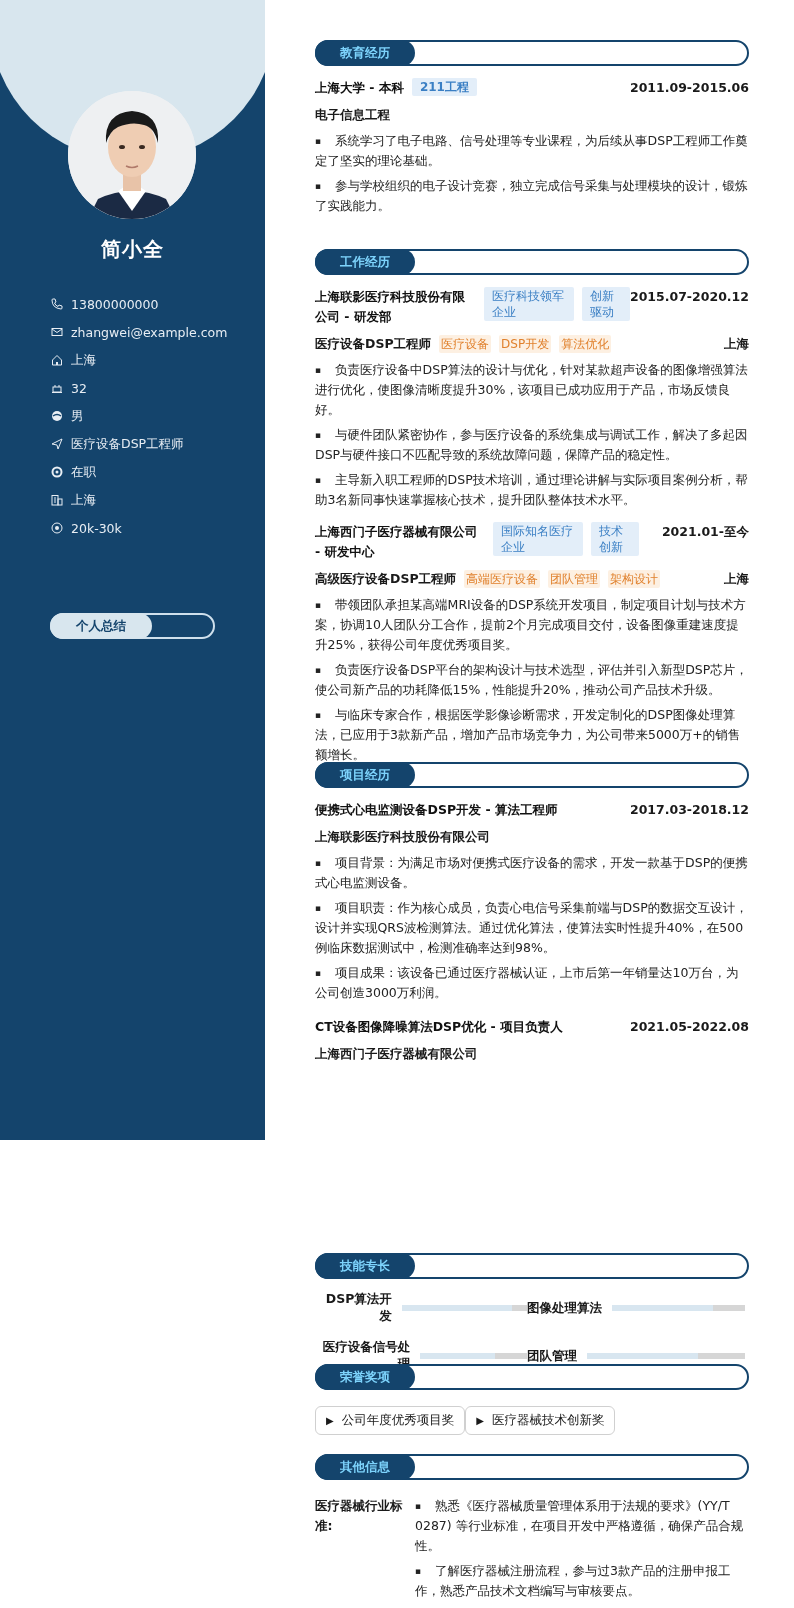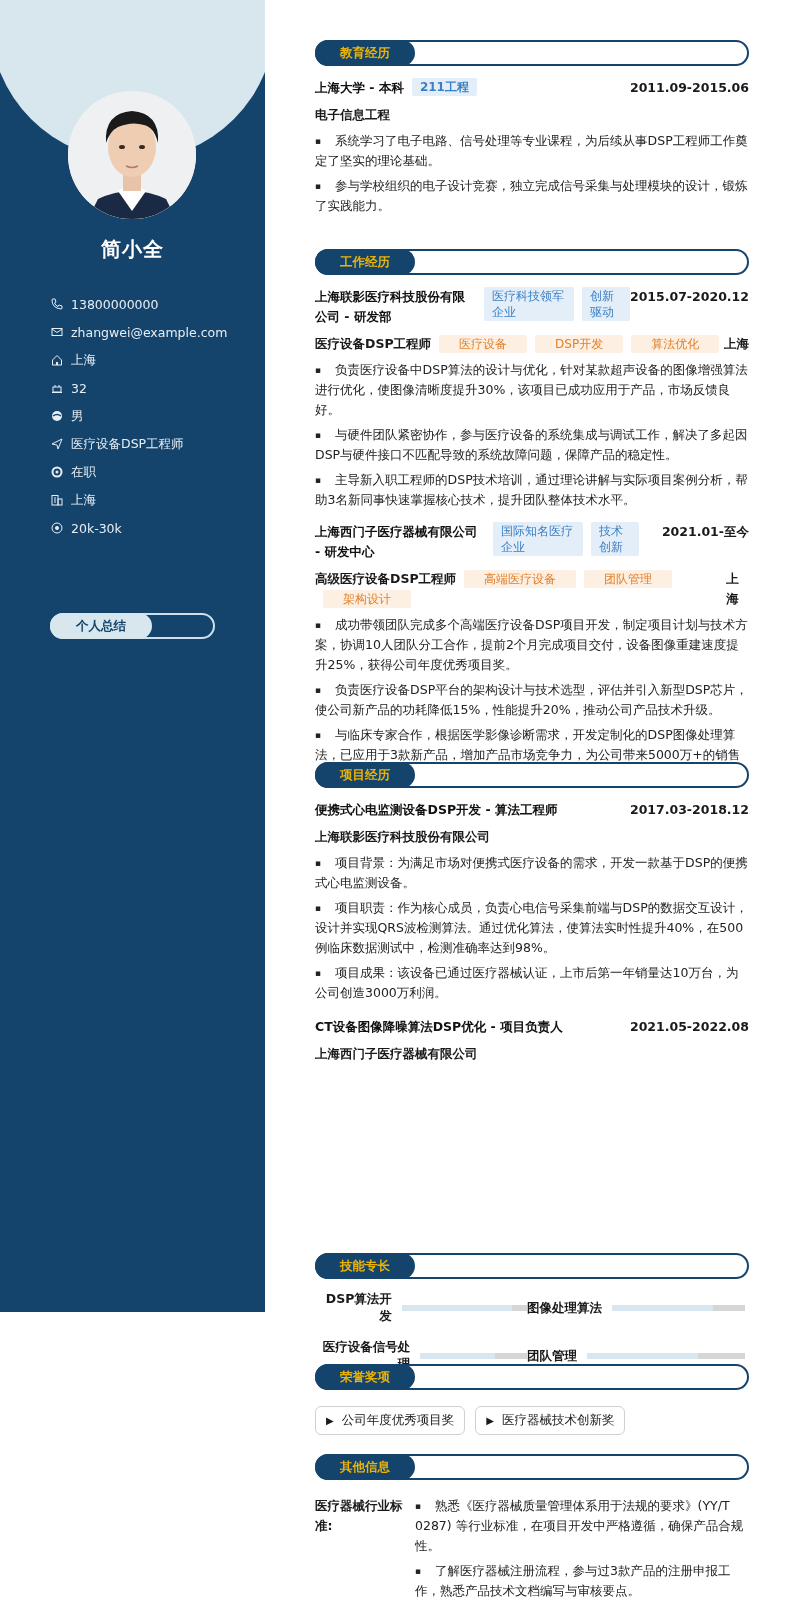--- a/index.html
+++ b/index.html
@@ -1,57 +1,57 @@
 <!DOCTYPE html>
 <html><head>
 <meta charset="utf-8">
 <style>
   * { box-sizing: border-box; margin: 0; padding: 0; }
   html, body { width: 794px; height: 1608px; background: #ffffff; overflow: hidden; }
   body { font-family: "DejaVu Sans", "Liberation Sans", sans-serif; color: #1a1a1a; font-size: 12px; position: relative; }
 
-  .sidebar { position: absolute; left: 0; top: 0; width: 265px; height: 1312px; background: #14446c; color: #e8eef4; overflow: hidden; }
+  .sidebar { position: absolute; left: 0; top: 0; width: 265px; height: 1140px; background: #14446c; color: #e8eef4; overflow: hidden; }
   .sidebar .top-bg { position: absolute; left: -10px; top: -120px; width: 285px; height: 280px; background: #d8e6ee; border-radius: 0 0 140px 140px; }
   .sidebar .top-bg:before { content: ""; position: absolute; left: 0; top: 0; width: 100%; height: 100%; }
   .photo { position: absolute; left: 68px; top: 91px; width: 128px; height: 128px; border-radius: 50%; background: #eef0f2; overflow: hidden; }
   .photo svg { width: 100%; height: 100%; display: block; }
   .name { position: absolute; left: 0; width: 265px; top: 236px; text-align: center; font-size: 20px; font-weight: bold; color: #ffffff; letter-spacing: 1px; }
 
   .contacts { position: absolute; left: 50px; top: 290px; }
   .contact { display: flex; align-items: center; height: 28px; font-size: 12.5px; color: #e8eef4; }
   .contact .ic { width: 14px; height: 14px; margin-right: 7px; display: inline-flex; align-items: center; justify-content: center; }
   .contact .ic svg { width: 12px; height: 12px; }
 
   .side-header { position: absolute; left: 50px; top: 613px; width: 165px; height: 26px; border: 2px solid #cfe0ec; border-radius: 13px; }
   .side-header .pill { position: absolute; left: -2px; top: -2px; width: 102px; height: 26px; border-radius: 13px; background: #d8e6ee; color: #14446c; font-size: 12.5px; font-weight: bold; display: flex; align-items: center; justify-content: center; }
 
   .summary { position: absolute; left: 64px; top: 654px; width: 150px; font-size: 12.5px; line-height: 20px; color: #e8eef4; }
   .summary .item { margin-bottom: 6px; }
   .summary .item:before { content: "▪"; font-size: 9px; margin-right: 12px; margin-left: 6px; vertical-align: 1px; }
 
   .main { position: absolute; left: 315px; top: 0; width: 434px; }
   .sec-header { position: relative; width: 434px; height: 26px; border: 2px solid #14446c; border-radius: 13px; margin-bottom: 12px; }
-  .sec-header .pill { position: absolute; left: -2px; top: -2px; width: 100px; height: 26px; border-radius: 13px; background: #14446c; color: #eab308; font-size: 12.5px; font-weight: bold; display: flex; align-items: center; justify-content: center; }
+  .sec-header .pill { position: absolute; left: -2px; top: -2px; width: 100px; height: 26px; border-radius: 13px; background: #14446c; color: #7dd3fc; font-size: 12.5px; font-weight: bold; display: flex; align-items: center; justify-content: center; }
 
   .row { display: flex; align-items: flex-start; justify-content: space-between; }
   .title-b { font-weight: bold; font-size: 12.5px; line-height: 20px; color: #111; }
   .date { font-weight: bold; font-size: 12.5px; line-height: 20px; white-space: nowrap; }
   .tag { display: inline-block; background: #e3eef9; color: #3a7fc4; font-size: 12px; line-height: 16px; padding: 1px 8px; margin-left: 8px; border-radius: 2px; vertical-align: top; }
-  .otag { display: inline-block; background: #fdf0e2; color: #e0802c; font-size: 12px; line-height: 16px; padding: 1px 20px; margin-left: 8px; border-radius: 2px; font-weight: normal; }
+  .otag { display: inline-block; background: #fdf0e2; color: #e0802c; font-size: 12px; line-height: 16px; padding: 1px 2px; margin-left: 8px; border-radius: 2px; font-weight: normal; }
   .sub { font-weight: bold; font-size: 12.5px; line-height: 20px; margin: 7px 0 6px; }
   .bullets { font-size: 12.5px; line-height: 20px; color: #222; }
   .bullets .b { margin-bottom: 5px; }
   .bullets .b:before { content: "▪"; font-size: 9px; margin-right: 14px; vertical-align: 1px; }
 
   .skills { display: grid; grid-template-columns: 212px 222px; row-gap: 14px; margin-top: 4px; text-align: right; }
   .skill { display: flex; align-items: center; font-size: 12.5px; font-weight: bold; }
   .skill .bar { height: 6px; background: #d6d6d6; margin-left: 10px; position: relative; }
   .skill .bar .fill { position: absolute; left: 0; top: 0; height: 6px; background: #d8e6f0; }
 
-  .awards { display: flex; gap: 10px; }
+  .awards { display: flex; }
   .award { border: 1px solid #d0d0d0; border-radius: 6px; padding: 5px 10px; font-size: 12.5px; background: #fff; }
   .award .arrow { font-size: 10px; margin-right: 8px; }
 
   .other { display: flex; }
   .other .lbl { font-weight: bold; font-size: 12.5px; line-height: 20px; width: 100px; flex-shrink: 0; }
 </style>
 </head>
 <body>
 
 <aside class="sidebar">
@@ -214,21 +214,21 @@
         </div>
         <div class="date">2021.01-至今</div>
       </div>
       <div class="row sub">
         <div>
           <span>高级医疗设备DSP工程师</span><span class="otag">高端医疗设备</span><span class="otag">团队管理</span><span class="otag">架构设计</span>
         </div>
         <div>上海</div>
       </div>
       <div class="bullets">
-        <div class="b">成功带领团队完成多个高端医疗设备DSP项目开发，制定项目计划与技术方案，协调10人团队分工合作，提前2个月完成项目交付，设备图像重建速度提升25%，获得公司年度优秀项目奖。</div>
+        <div class="b">带领团队承担某高端MRI设备的DSP系统开发项目，制定项目计划与技术方案，协调10人团队分工合作，提前2个月完成项目交付，设备图像重建速度提升25%，获得公司年度优秀项目奖。</div>
         <div class="b">负责医疗设备DSP平台的架构设计与技术选型，评估并引入新型DSP芯片，使公司新产品的功耗降低15%，性能提升20%，推动公司产品技术升级。</div>
         <div class="b">与临床专家合作，根据医学影像诊断需求，开发定制化的DSP图像处理算法，已应用于3款新产品，增加产品市场竞争力，为公司带来5000万+的销售额增长。</div>
       </div>
     </div>
   </section>
 
   <section style="position:absolute; top:762px; left:0; width:434px;">
     <div class="sec-header">
       <div class="pill">项目经历</div>
     </div>

